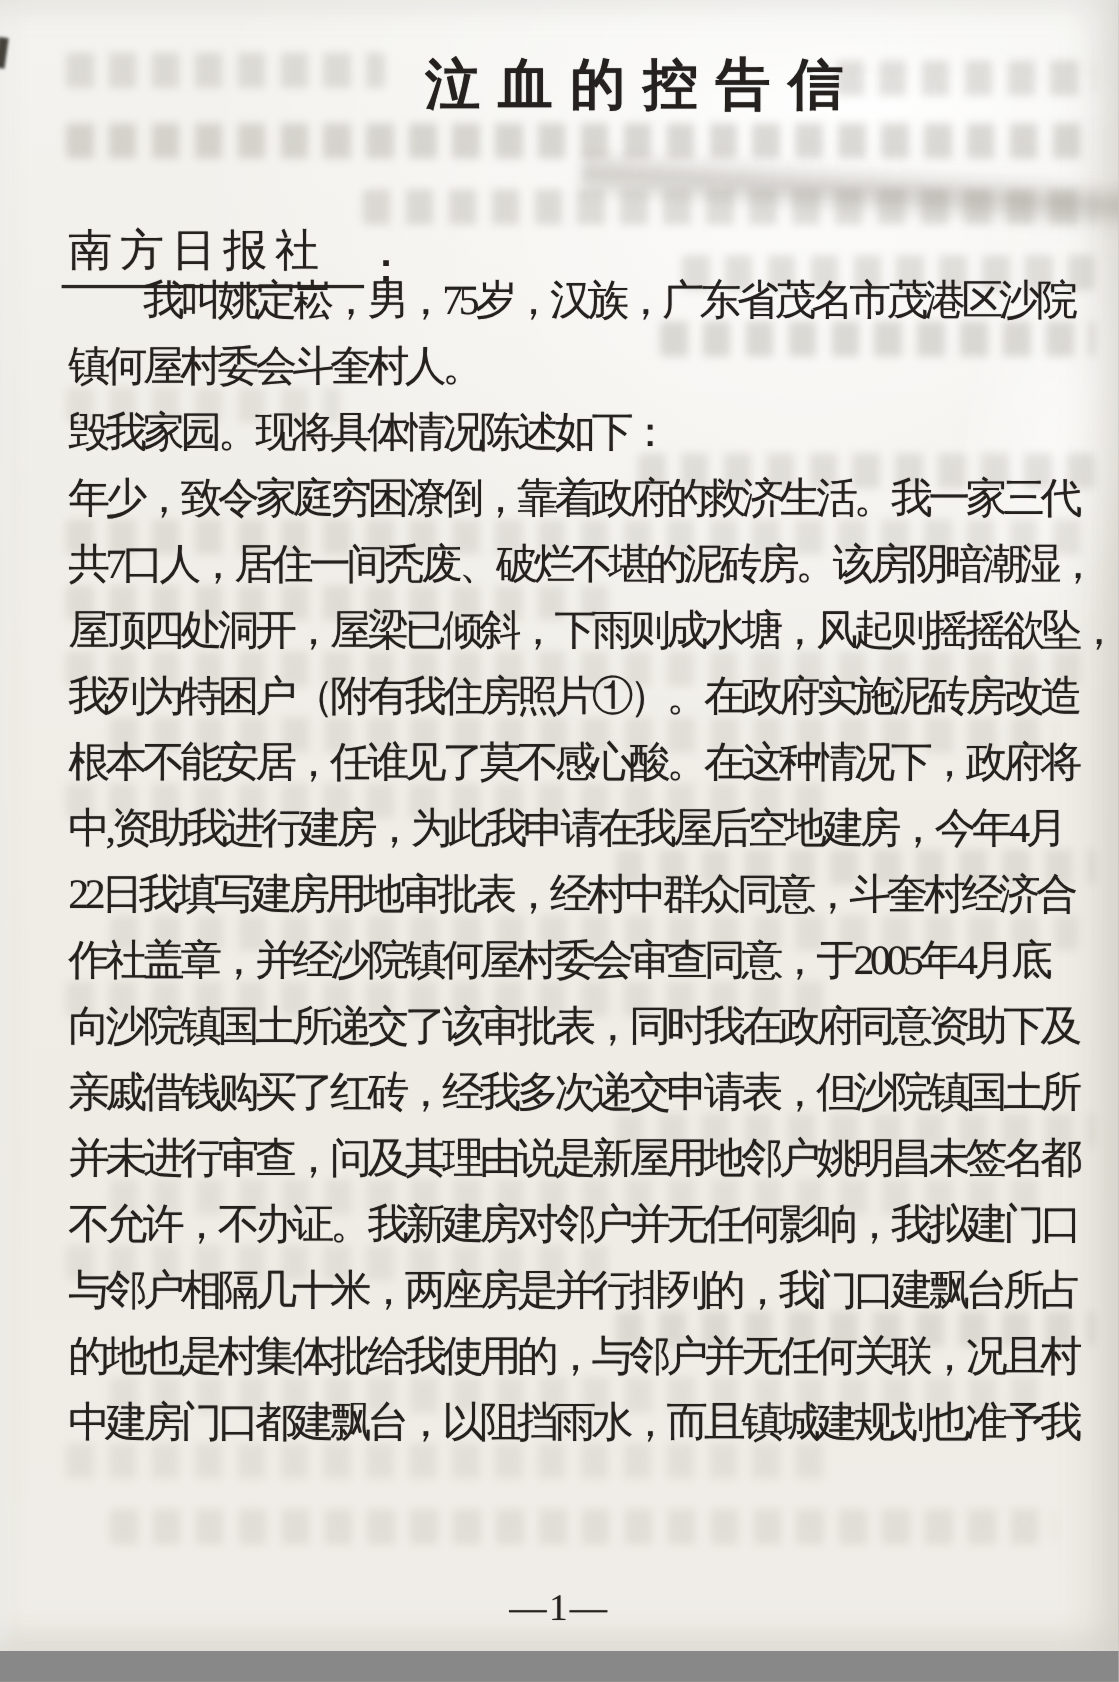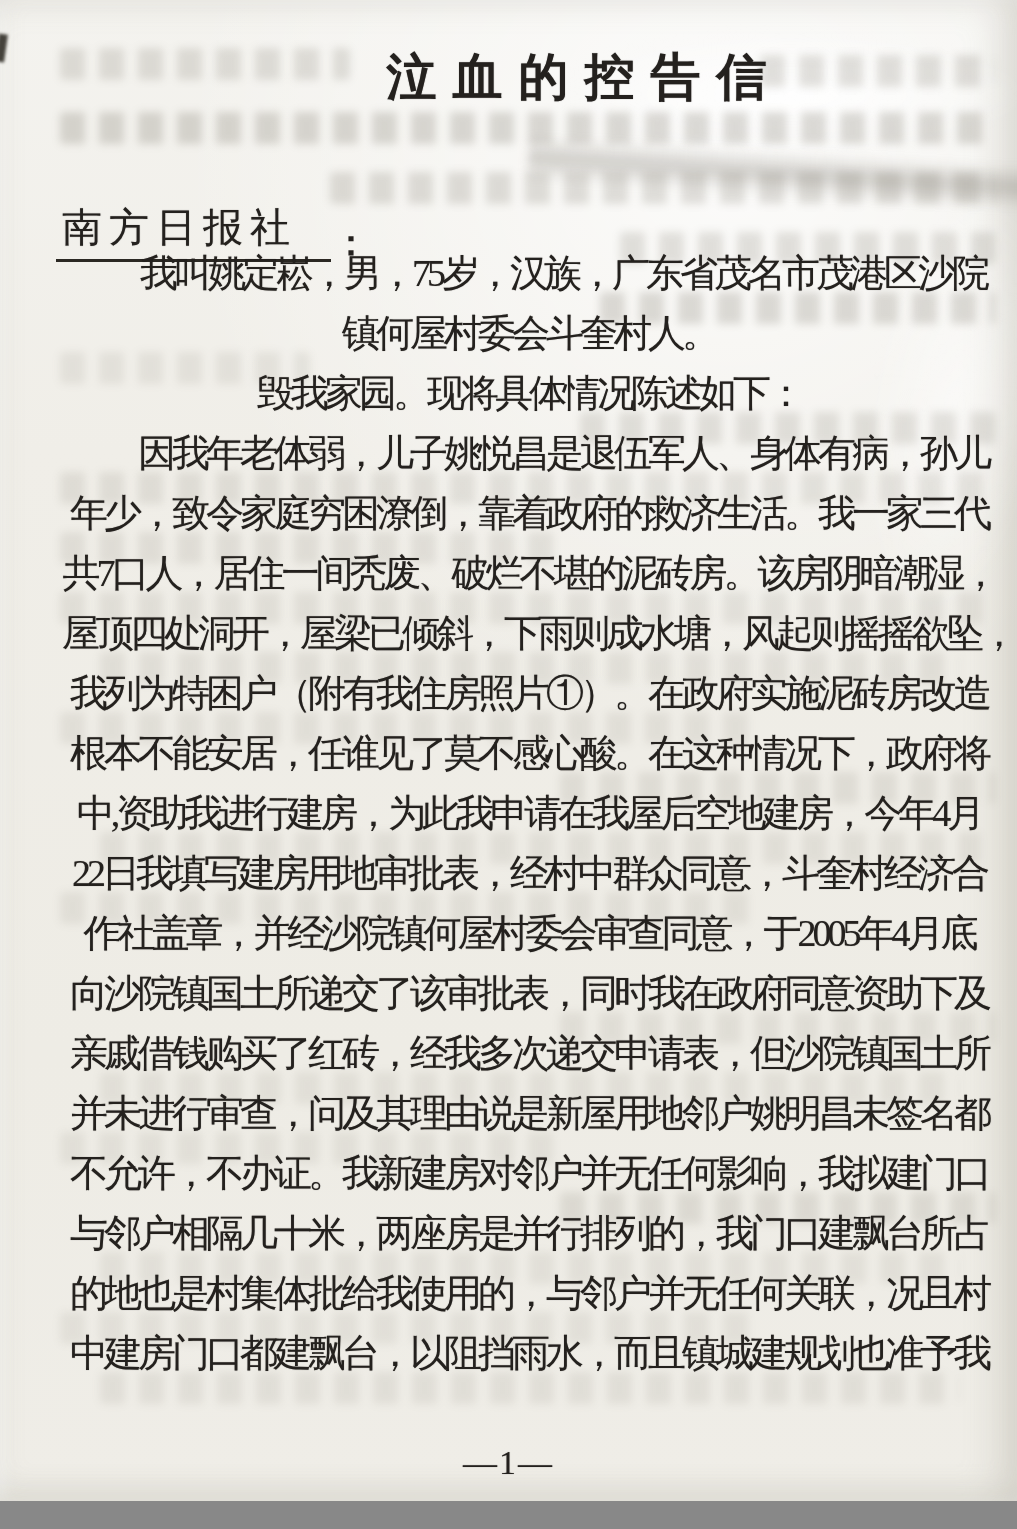--- a/index.html
+++ b/index.html
@@ -98,21 +98,20 @@
     font-size: 36px;
     font-weight: bold;
     vertical-align: bottom;
     transform: translateY(6px);
     margin-left: 2px;
   }
   .letter-body {
     position: absolute;
     left: 62px; top: 243px;
     width: 934px;
-    text-align: center;
   }
   .line {
     height: 60px;
     line-height: 60px;
     font-size: 38px;
     letter-spacing: -4px;
     white-space: nowrap;
     text-shadow: 0 0 1px rgba(20,18,16,0.45);
   }
   .line.indent { padding-left: 68px; }
@@ -163,21 +162,20 @@
   <h1 class="title">泣血的控告信</h1>
 
   <div class="recipient-row">
     <span class="recipient">南方日报社</span><span class="recipient-colon">：</span>
   </div>
 
   <div class="letter-body" id="body-lines">
       <div class="line indent">我叫姚定崧，男，75岁，汉族，广东省茂名市茂港区沙院</div>
       <div class="line">镇何屋村委会斗奎村人。</div>
       <div class="line">毁我家园。现将具体情况陈述如下：</div>
-      <div class="line indent">因我年老体弱，儿子姚悦昌是退伍军人、身体有病，孙儿</div>
       <div class="line">年少，致令家庭穷困潦倒，靠着政府的救济生活。我一家三代</div>
       <div class="line">共7口人，居住一间秃废、破烂不堪的泥砖房。该房阴暗潮湿，</div>
       <div class="line">屋顶四处洞开，屋梁已倾斜，下雨则成水塘，风起则摇摇欲坠，</div>
       <div class="line">我列为特困户（附有我住房照片①）。在政府实施泥砖房改造</div>
       <div class="line">根本不能安居，任谁见了莫不感心酸。在这种情况下，政府将</div>
       <div class="line">中,资助我进行建房，为此我申请在我屋后空地建房，今年4月</div>
       <div class="line">22日我填写建房用地审批表，经村中群众同意，斗奎村经济合</div>
       <div class="line">作社盖章，并经沙院镇何屋村委会审查同意，于2005年4月底</div>
       <div class="line">向沙院镇国土所递交了该审批表，同时我在政府同意资助下及</div>
       <div class="line">亲戚借钱购买了红砖，经我多次递交申请表，但沙院镇国土所</div>

